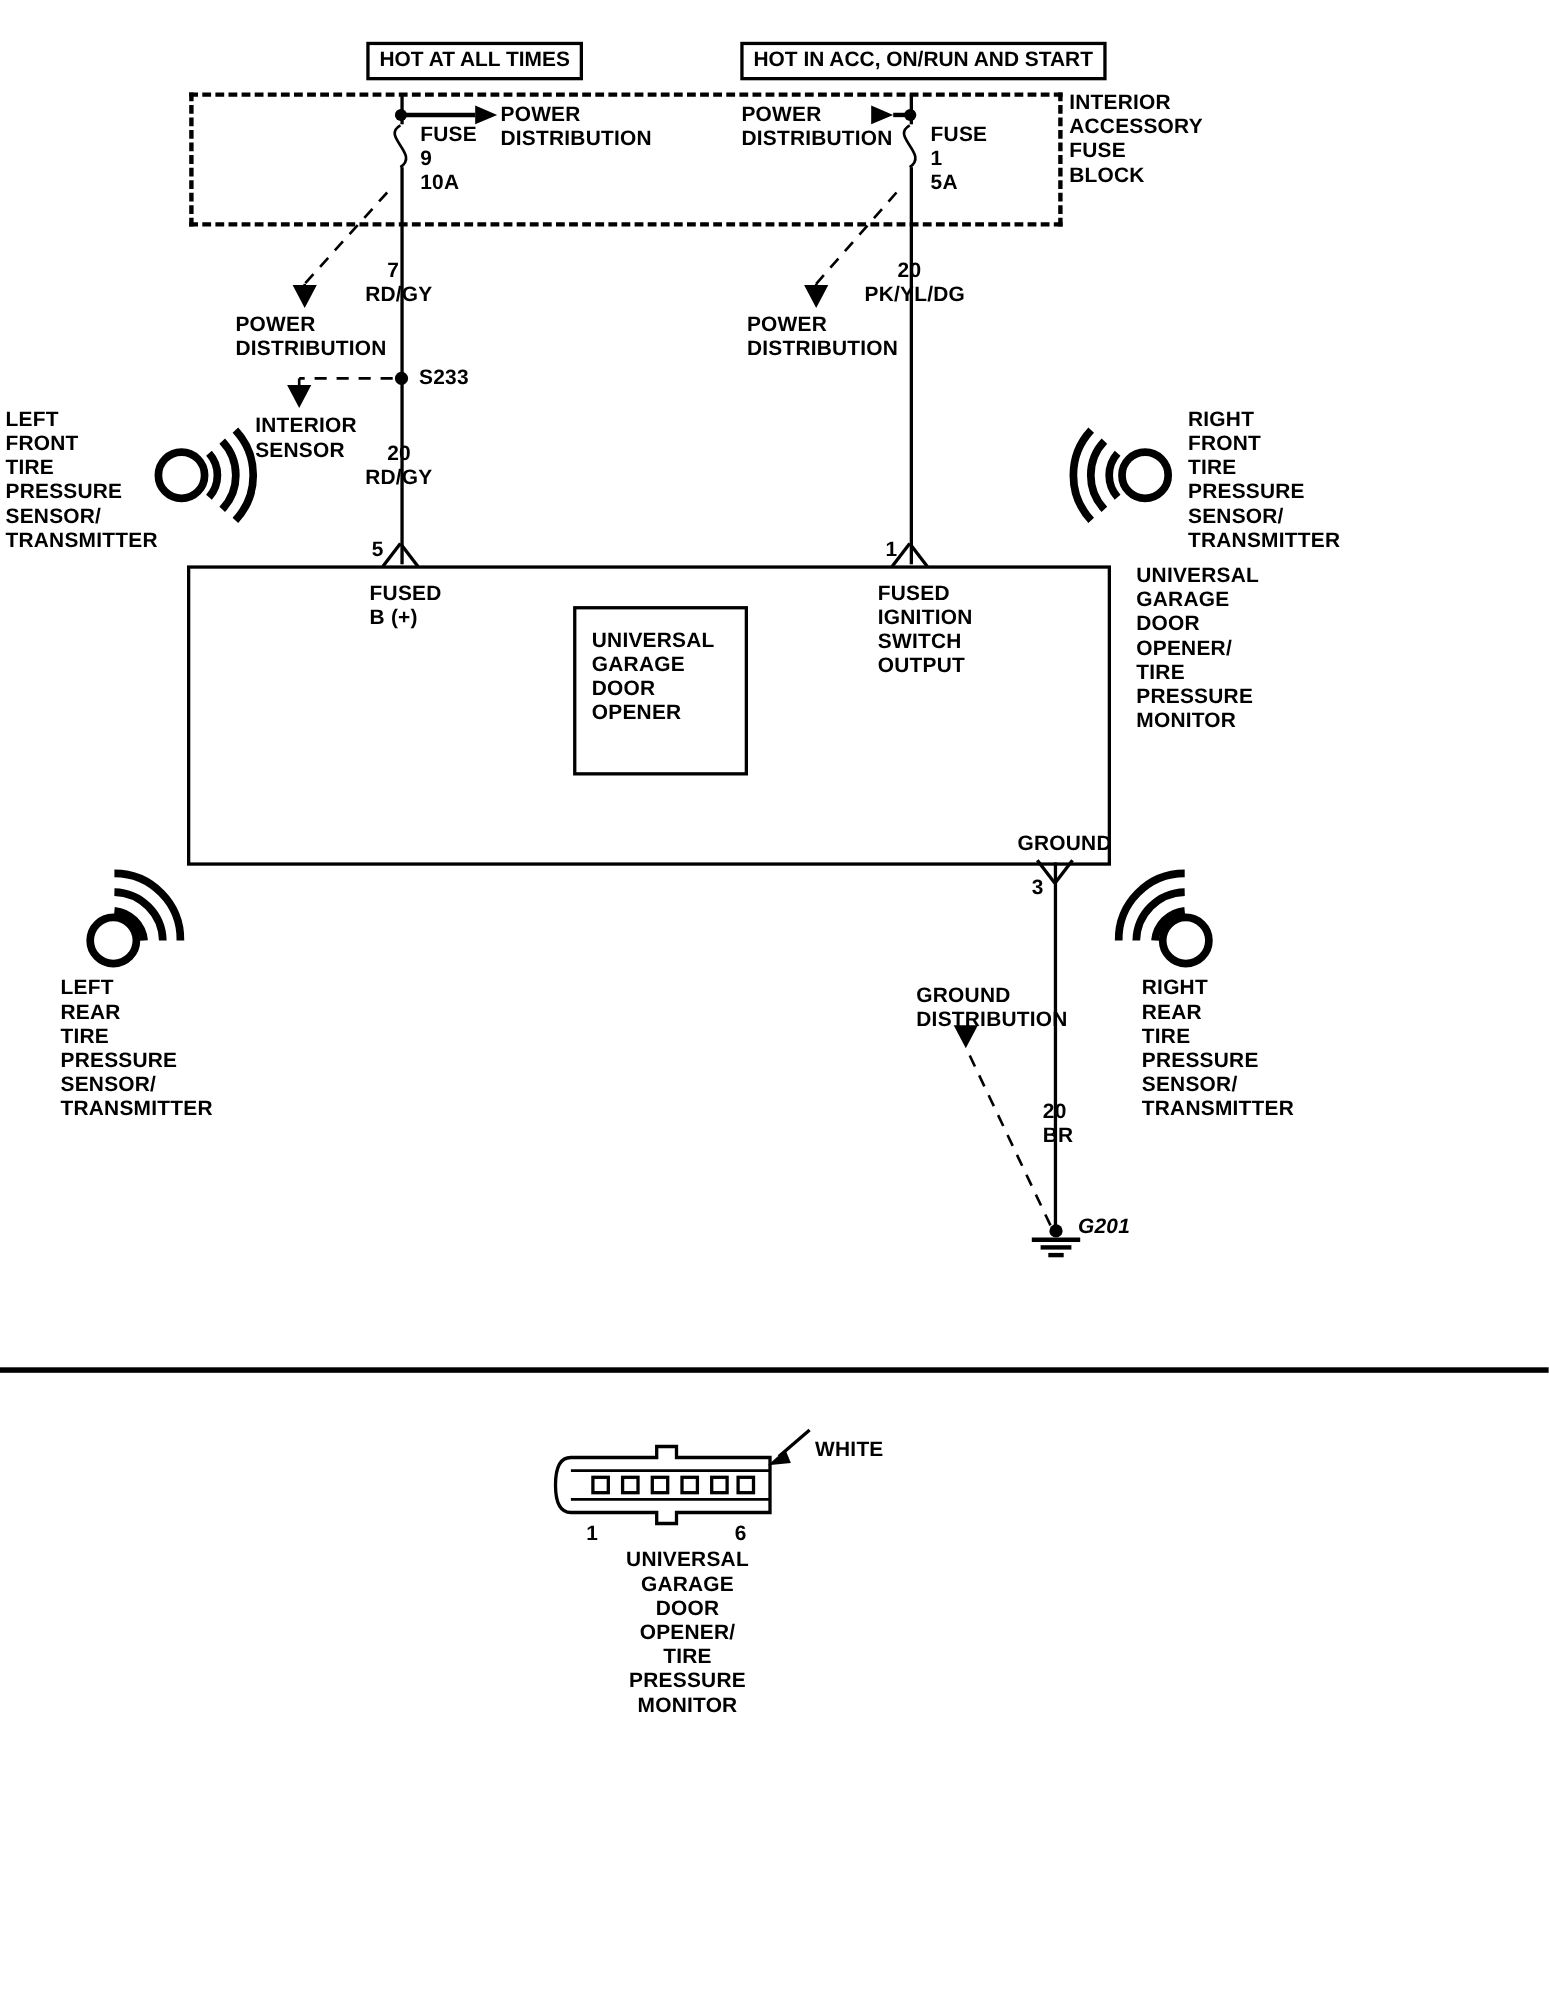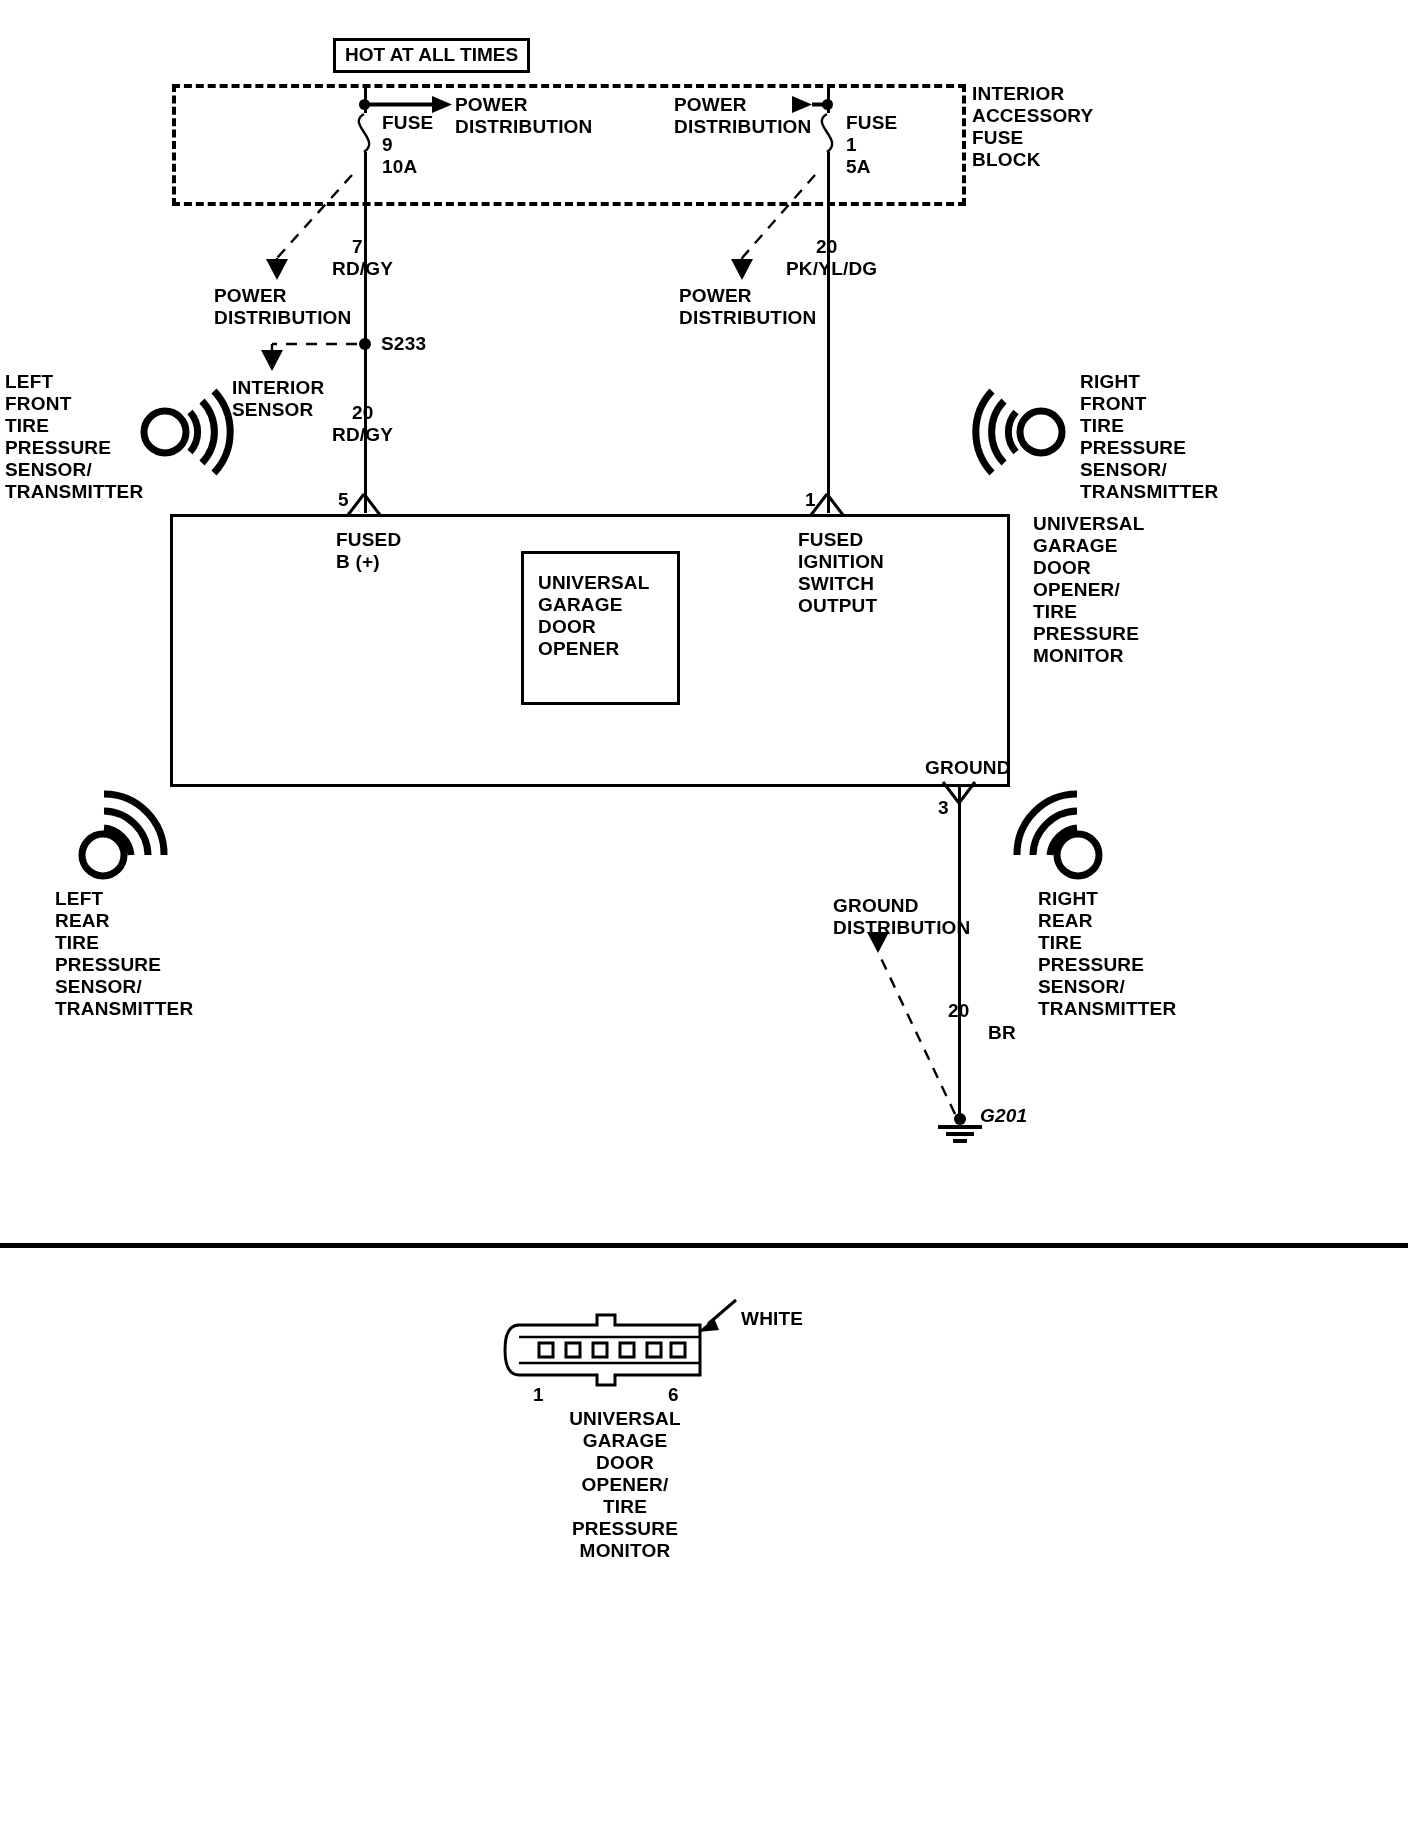--- a/index.html
+++ b/index.html
@@ -14,20 +14,21 @@
   svg.ov{position:absolute;left:0;top:0;width:1408px;height:1826px;pointer-events:none;}
   .divider{position:absolute;background:#000;height:5px;left:0;width:1408px;}
   .ctr{text-align:center;}
 </style>
 </head>
 <body>
 
 <div id="stage">
 
   <div class="boxed" style="left:333px;top:38px;">HOT AT ALL TIMES</div>
+  <div class="boxed" style="left:673px;top:38px;">HOT IN ACC, ON/RUN AND START</div>
 
   <div class="dashbox" style="left:172px;top:84px;width:786px;height:114px;"></div>
   <div class="t" style="left:972px;top:83px;">INTERIOR
 ACCESSORY
 FUSE
 BLOCK</div>
 
   <div class="vline" style="left:364px;top:86px;height:27px;"></div>
   <div class="dot" style="left:359px;top:99px;width:11px;height:11px;"></div>
   <div class="t" style="left:382px;top:112px;">FUSE</div>
@@ -88,21 +89,21 @@
 SWITCH
 OUTPUT</div>
   <div class="t" style="left:925px;top:757px;">GROUND</div>
 
   <div class="t" style="left:338px;top:489px;">5</div>
   <div class="t" style="left:805px;top:489px;">1</div>
   <div class="t" style="left:938px;top:797px;">3</div>
 
   <div class="vline" style="left:958px;top:784px;height:335px;"></div>
   <div class="t" style="left:948px;top:1000px;">20</div>
-  <div class="t" style="left:948px;top:1022px;margin-left:40px;">BR</div>
+  <div class="t" style="left:948px;top:1022px;">BR</div>
   <div class="dot" style="left:954px;top:1113px;width:12px;height:12px;"></div>
   <div class="t" style="left:980px;top:1105px;font-style:italic;">G201</div>
   <div class="t" style="left:833px;top:895px;">GROUND
 DISTRIBUTION</div>
 
   <div class="t" style="left:5px;top:371px;">LEFT
 FRONT
 TIRE
 PRESSURE
 SENSOR/

